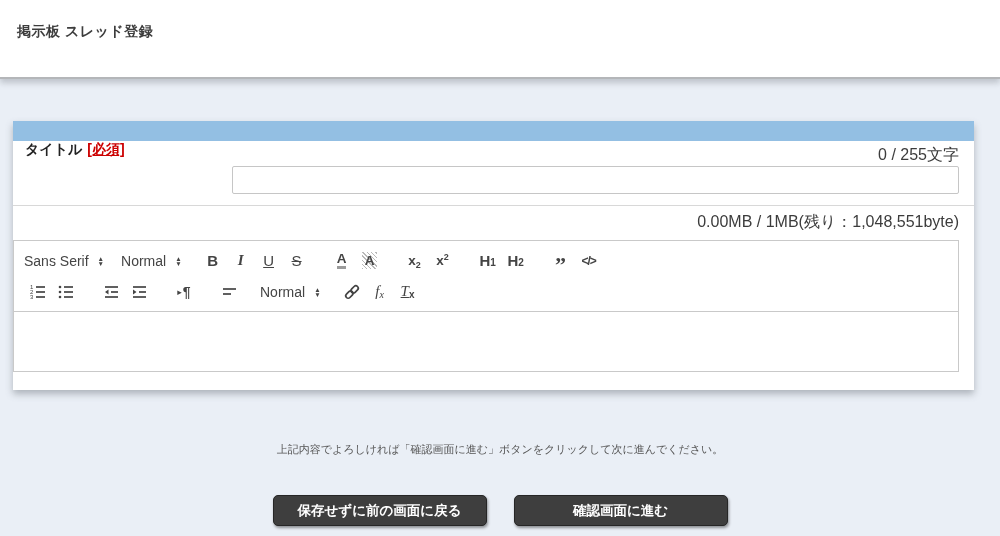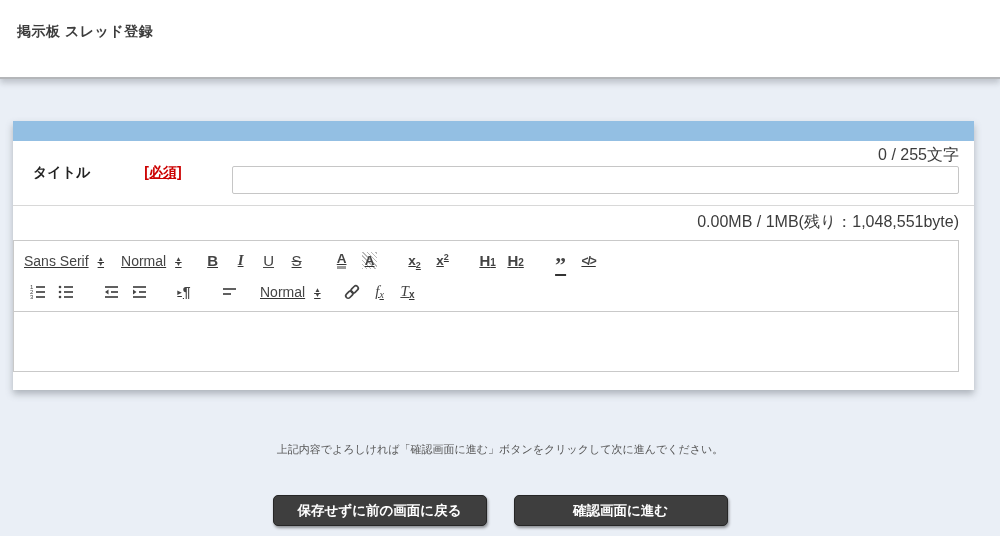--- a/index.html
+++ b/index.html
@@ -28,37 +28,37 @@
 
   .panel {
     width:961px; margin-left:13px; background:#ffffff;
     box-shadow:0 4px 7px rgba(100,106,116,.45);
   }
   .accent-bar { height:20px; background:#93bfe3; }
 
   .form-row { display:flex; }
   .form-row.title-row { border-bottom:1px solid #d8d8d8; min-height:65px; }
   .label-cell {
-    width:219px; padding-left:20px; display:flex; align-items:center;
-    font-size:14px; font-weight:bold; color:#222;gap:33px;
-  }
-  .required-badge { color:#cc0000; margin-left:21px; font-weight:bold;text-decoration:underline; }
+    width:219px; padding-left:12px; display:flex; 
+    font-size:14px; font-weight:bold; color:#222;
+  }
+  .required-badge { color:#cc0000; margin-left:5px; font-weight:bold;text-decoration:underline; }
   .field-cell { flex:1; padding:6px 15px 0 0; }
   .counter { text-align:right; font-size:16px; color:#3c3c3c; line-height:16px; }
 
   .text-input {
     display:block; width:100%; height:28px; margin-top:3px;
     border:1px solid #c6c6c6; border-radius:2px; background:#fff;
     font-size:14px; padding:0 6px; font-family:inherit;
   }
   .desc-row .field-cell { padding-top:8px; }
 
   
   .editor { margin-top:10px; margin-bottom:18px; border:1px solid #c9c9c9; }
-  .editor-toolbar { padding:8px 10px; border-bottom:1px solid #c9c9c9;text-decoration:underline; }
+  .editor-toolbar { padding:8px 10px; border-bottom:1px solid #c9c9c9; }
   .tb-row { display:flex; align-items:center; }
   .tb-row + .tb-row { margin-top:8px; }
   .tb-group { display:inline-flex; align-items:center; margin-right:17px; }
   .tb-group:last-child { margin-right:0; }
 
   .tb-btn {
     background:none; border:none; padding:0 2px; margin:0 3px;
     color:#444; font-family:inherit; font-size:14px;
     height:23px; min-width:22px;
     display:inline-flex; align-items:center; justify-content:center;

